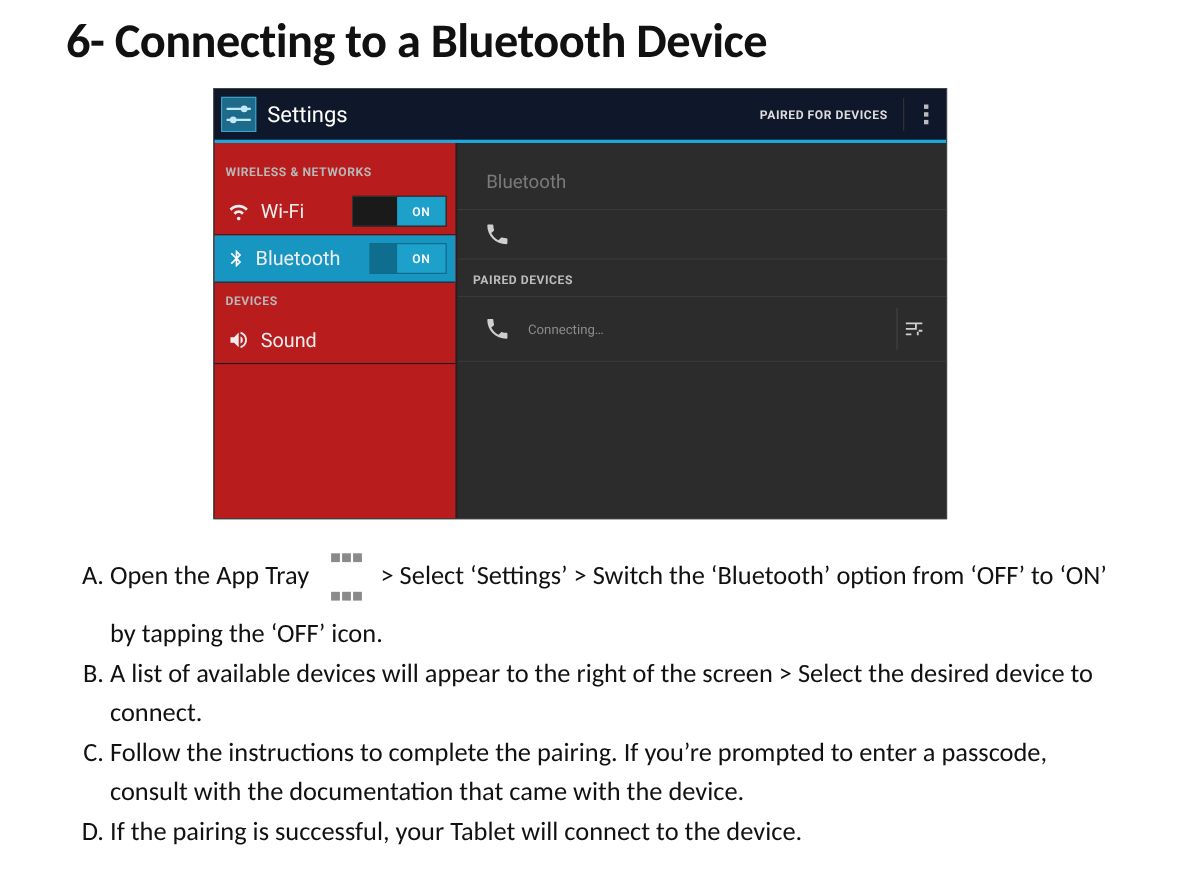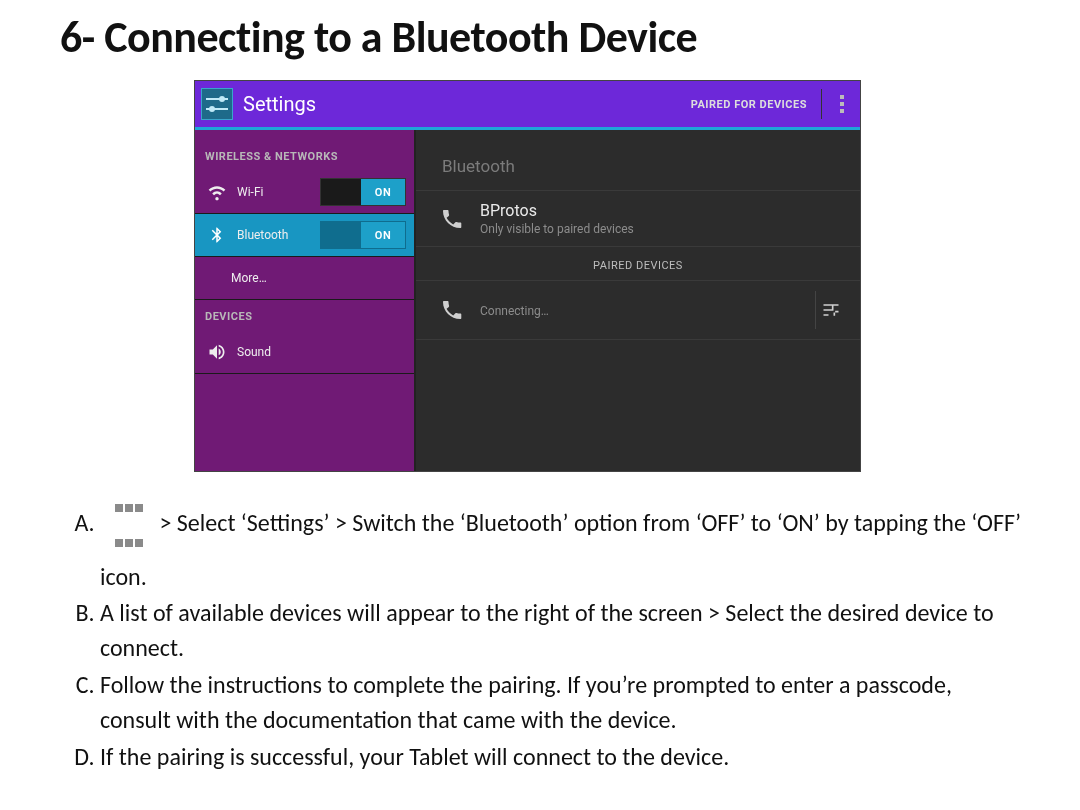--- a/index.html
+++ b/index.html
@@ -33,21 +33,21 @@
     width: 665px;
     height: 390px;
     background: #000;
     color: #e8e8e8;
     font-family: "Roboto", "Segoe UI", Arial, sans-serif;
     font-size: 15px;
     border: 1px solid #444;
   }
   .action-bar {
     height: 46px;
-    background: #6d28d9;
+    background: #0f172a;
     display: flex;
     align-items: center;
     padding: 0 6px 0 6px;
     border-bottom: 3px solid #1ea7d8;
   }
   .settings-icon {
     width: 30px;
     height: 30px;
     background: #1e6a8a;
     border: 1px solid #3aa5cc;
@@ -82,21 +82,21 @@
     padding-right: 4px;
   }
   .overflow .dot { width:4px; height:4px; background:#bbb; }
 
   .panes {
     display: flex;
     height: 341px;
   }
   .left-pane {
     width: 219px;
-    background: #701a75;
+    background: #b91c1c;
     border-right: 2px solid #222;
   }
   .right-pane {
     flex: 1 1 auto;
     background: #2c2c2c;
   }
 
   .section-header {
     font-size: 11px;
     letter-spacing: 0.5px;
@@ -109,21 +109,21 @@
   .row {
     display: flex;
     align-items: center;
     height: 42px;
     padding: 0 8px 0 10px;
     border-bottom: 1px solid #1a1a1a;
     color: #eee;
   }
   .row.indent { padding-left: 36px; }
   .row .icon { width: 24px; display:flex; align-items:center; justify-content:center; margin-right: 8px; }
-  .row .label { flex: 1 1 auto; font-size: 12px; }
+  .row .label { flex: 1 1 auto; font-size: 18px; }
 
   .toggle {
     width: 84px;
     height: 26px;
     background: #1a1a1a;
     border: 1px solid #333;
     position: relative;
     margin-left: 27px;
   }
   .toggle .knob {
@@ -166,25 +166,24 @@
     align-items:center;
     justify-content:center;
     margin-right: 10px;
   }
   .device-text { flex: 1 1 auto; }
   .device-name { font-size: 16px; color: #eaeaea; }
   .device-sub  { font-size: 12px; color: #8c8c8c; margin-top: 2px; }
   .rp-header {
     font-size: 11px;
     letter-spacing: 0.5px;
-    font-weight: 400;
+    font-weight: 700;
     color: #bdbdbd;
     padding: 12px 14px 8px 14px;
     border-bottom: 1px solid #3a3a3a;
-    text-align: center;
   }
   .sliders-icon {
     width: 30px;
     height: 38px;
     border-left: 1px solid #444;
     display:flex;
     align-items:center;
     justify-content:center;
   }
 
@@ -267,23 +266,20 @@
             <svg width="18" height="18" viewBox="0 0 24 24" fill="#fff">
                 <path d="M17.71 7.71L12 2h-1v7.59L6.41 5 5 6.41 10.59 12 5 17.59 6.41 19 11 14.41V22h1l5.71-5.71L13.41 12l4.3-4.29zM13 5.83l1.88 1.88L13 9.59V5.83zm1.88 10.46L13 18.17v-3.76l1.88 1.88z"></path>
               </svg>
           </div>
           <div class="label">Bluetooth</div>
           <div class="toggle">
             <div class="knob">ON</div>
           </div>
         </div>
 
-        <div class="row indent">
-          <div class="label">More…</div>
-        </div>
 
         <div class="section-header small-pad">DEVICES</div>
 
         <div class="row">
           <div class="icon">
             <svg width="20" height="20" viewBox="0 0 24 24" fill="#eee">
                 <path d="M3 9v6h4l5 5V4L7 9H3zm13.5 3c0-1.8-1-3.3-2.5-4.1v8.1c1.5-.7 2.5-2.3 2.5-4zM14 3.2v2.1c2.9.9 5 3.5 5 6.7s-2.1 5.9-5 6.7v2.1c4-.9 7-4.5 7-8.8s-3-7.9-7-8.8z"></path>
               </svg>
           </div>
           <div class="label">Sound</div>
@@ -294,24 +290,20 @@
 
       <div class="right-pane">
         <div class="rp-title">Bluetooth</div>
 
         <div class="device-row">
           <div class="phone-icon">
             <svg width="24" height="24" viewBox="0 0 24 24" fill="#cfcfcf">
                 <path d="M6.6 10.8c1.4 2.8 3.8 5.2 6.6 6.6l2.2-2.2c.3-.3.7-.4 1.1-.2 1.2.4 2.5.6 3.8.6.6 0 1 .4 1 1V20c0 .6-.4 1-1 1C10.6 21 3 13.4 3 4c0-.6.4-1 1-1h3.5c.6 0 1 .4 1 1 0 1.3.2 2.6.6 3.8.1.4 0 .8-.3 1.1L6.6 10.8z"></path>
               </svg>
           </div>
-          <div class="device-text">
-            <div class="device-name">BProtos</div>
-            <div class="device-sub">Only visible to paired devices</div>
-          </div>
         </div>
 
         <div class="rp-header">PAIRED DEVICES</div>
 
         <div class="device-row">
           <div class="phone-icon">
             <svg width="24" height="24" viewBox="0 0 24 24" fill="#cfcfcf">
                 <path d="M6.6 10.8c1.4 2.8 3.8 5.2 6.6 6.6l2.2-2.2c.3-.3.7-.4 1.1-.2 1.2.4 2.5.6 3.8.6.6 0 1 .4 1 1V20c0 .6-.4 1-1 1C10.6 21 3 13.4 3 4c0-.6.4-1 1-1h3.5c.6 0 1 .4 1 1 0 1.3.2 2.6.6 3.8.1.4 0 .8-.3 1.1L6.6 10.8z"></path>
               </svg>
           </div>
@@ -324,20 +316,21 @@
             </svg>
           </div>
         </div>
       </div>
     </div>
   </div>
 
   <div class="instructions">
     <ol>
       <li>
+        <span>Open the App Tray</span>
         <span class="apps-grid">
           <span></span><span></span><span></span><br>
           <span></span><span></span><span></span>
         </span>
         <span>&gt; Select ‘Settings’ &gt; Switch the ‘Bluetooth’ option from ‘OFF’ to ‘ON’ by tapping the ‘OFF’ icon.</span>
       </li>
       <li>A list of available devices will appear to the right of the screen &gt; Select the desired device to connect.</li>
       <li>Follow the instructions to complete the pairing. If you’re prompted to enter a passcode, consult with the documentation that came with the device.</li>
       <li>If the pairing is successful, your Tablet will connect to the device.</li>
     </ol>

